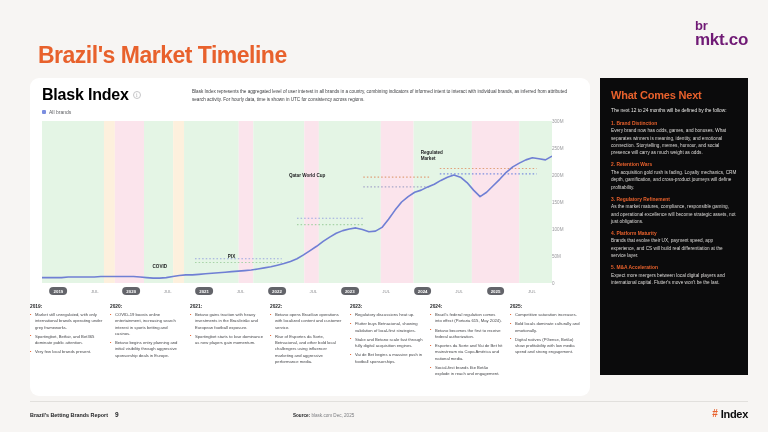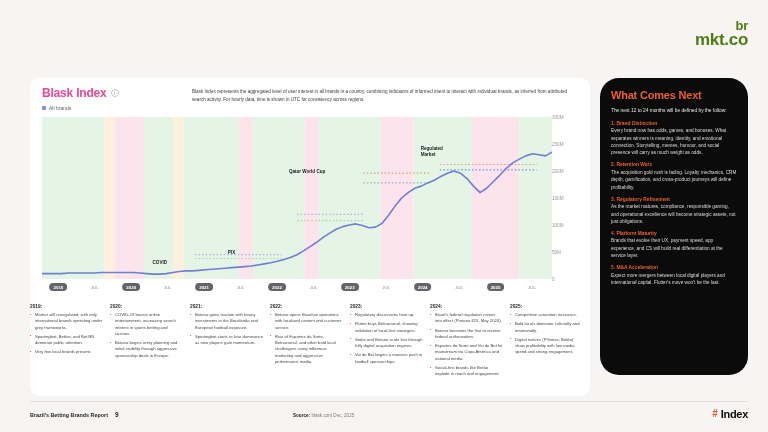--- a/index.html
+++ b/index.html
@@ -7,22 +7,22 @@
     width: 768px; height: 432px;
     background: #f7f5f3;
     font-family: "Liberation Sans", sans-serif;
     overflow: hidden;
   }
   .slide { position: relative; width: 768px; height: 432px; background: #f7f5f3; }
 
   
   .brand-mark {
     position: absolute; right: 20px; top: 20px;
-    text-align: right; line-height: 0.92;
-    color: #4d7c0f; font-weight: 700; font-size: 13px;
+    text-align: left; line-height: 0.92;
+    color: #701a75; font-weight: 700; font-size: 13px;
     letter-spacing: -0.3px;
   }
   .brand-mark .l2 { font-size: 17px; }
 
   
   .page-title {
     position: absolute; left: 38px; top: 42px;
     font-size: 23px; font-weight: 700; color: #e8612c;
     letter-spacing: -0.5px;
   }
@@ -30,21 +30,21 @@
   
   .card {
     position: absolute; left: 30px; top: 78px;
     width: 560px; height: 318px;
     background: #ffffff; border-radius: 9px;
   }
 
   .card-head { position: relative; padding: 8px 10px 0 12px; display: flex; gap: 10px; }
   .idx-block { width: 140px; flex: 0 0 140px; }
   .idx-title-row { display: flex; align-items: center; gap: 4px; }
-  .idx-title { font-size: 12px; font-weight: 700; color: #ec4899; letter-spacing: -0.2px; }
+  .idx-title { font-size: 16px; font-weight: 700; color: #000000; letter-spacing: -0.2px; }
   .info-icon {
     width: 8px; height: 8px; border-radius: 50%;
     border: 1px solid #c6c6c8; color: #b2b2b4;
     font-size: 6px; line-height: 6px; text-align: center;
     font-family: "Liberation Serif", serif;
   }
   .legend-row { display: flex; align-items: center; gap: 3px; margin-top: 5px; }
   .legend-sw { width: 4px; height: 4px; background: #7b8ee0; border-radius: 1px; }
   .legend-label { font-size: 5px; color: #5c5d61; }
 
@@ -97,21 +97,21 @@
     font-size: 4.2px; line-height: 1.5; color: #45464a;
   }
   .bcol li::before {
     content: "\25AA"; position: absolute; left: 0; top: -0.5px;
     color: #e8612c; font-size: 4px;
   }
 
   
   .panel {
     position: absolute; right: 20px; top: 78px; width: 148px; height: 297px;
-    background: #0b0b0c; border-radius: 19px; padding: 11px 11px 8px 11px;
+    background: #0b0b0c; border-radius: 0; padding: 11px 11px 8px 11px;
     overflow: hidden;
   }
   .panel-title {
     color: #e8612c; font-size: 11px; font-weight: 700; letter-spacing: -0.2px;
     margin-bottom: 6px;
   }
   .panel-intro { color: #e9e8e6; font-size: 4.8px; line-height: 1.6; margin-bottom: 6px; }
   .psec { margin-bottom: 5.5px; }
   .psec h5 { color: #e8612c; font-size: 4.9px; font-weight: 700; margin-bottom: 1.5px; }
   .psec p { color: #dedcda; font-size: 4.7px; line-height: 1.58; }
@@ -143,20 +143,21 @@
 </head>
 <body>
 
 <div class="slide">
 
   <div class="brand-mark">
     <div>br</div>
     <div class="l2">mkt.co</div>
   </div>
 
+  <div class="page-title">Brazil's Market Timeline</div>
 
   <div class="card">
 
     <div class="card-head">
       <div class="idx-block">
         <div class="idx-title-row">
           <div class="idx-title">Blask Index</div>
           <div class="info-icon">i</div>
         </div>
         <div class="legend-row">

